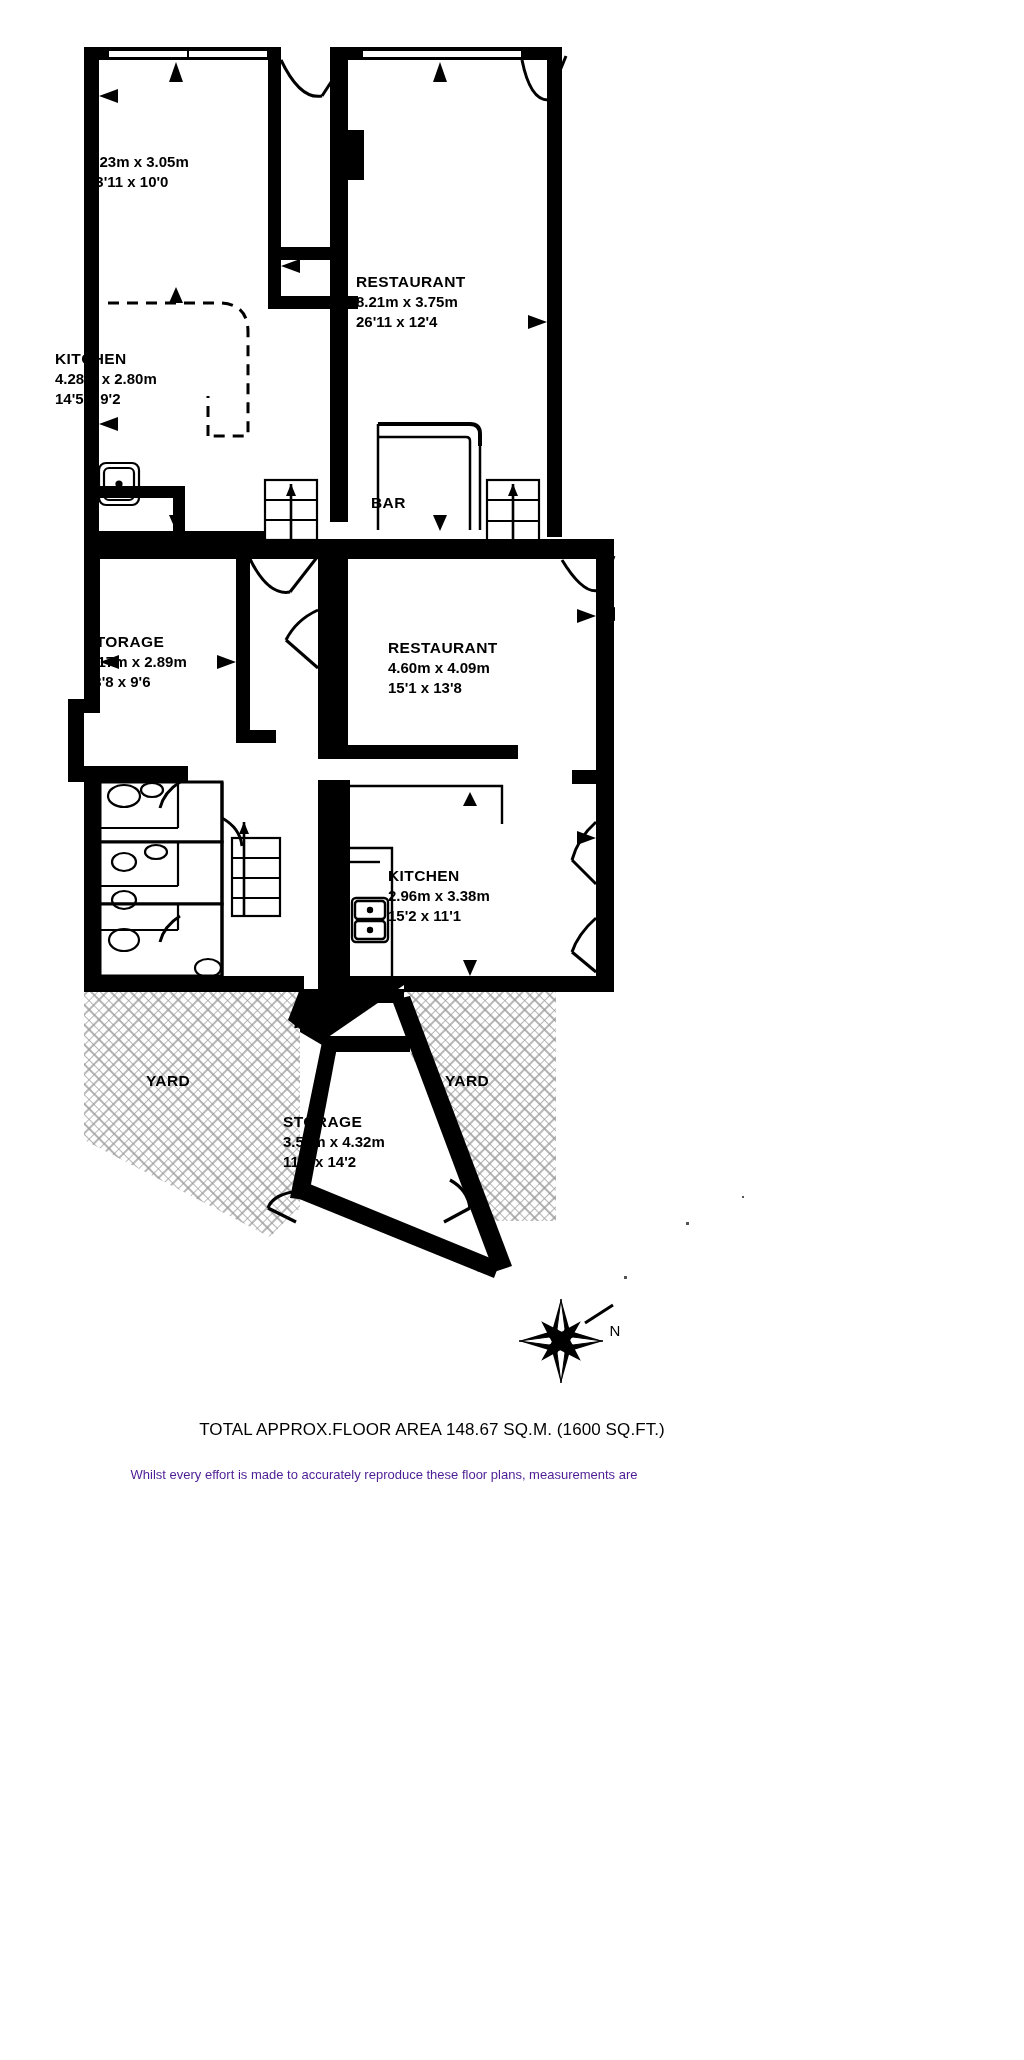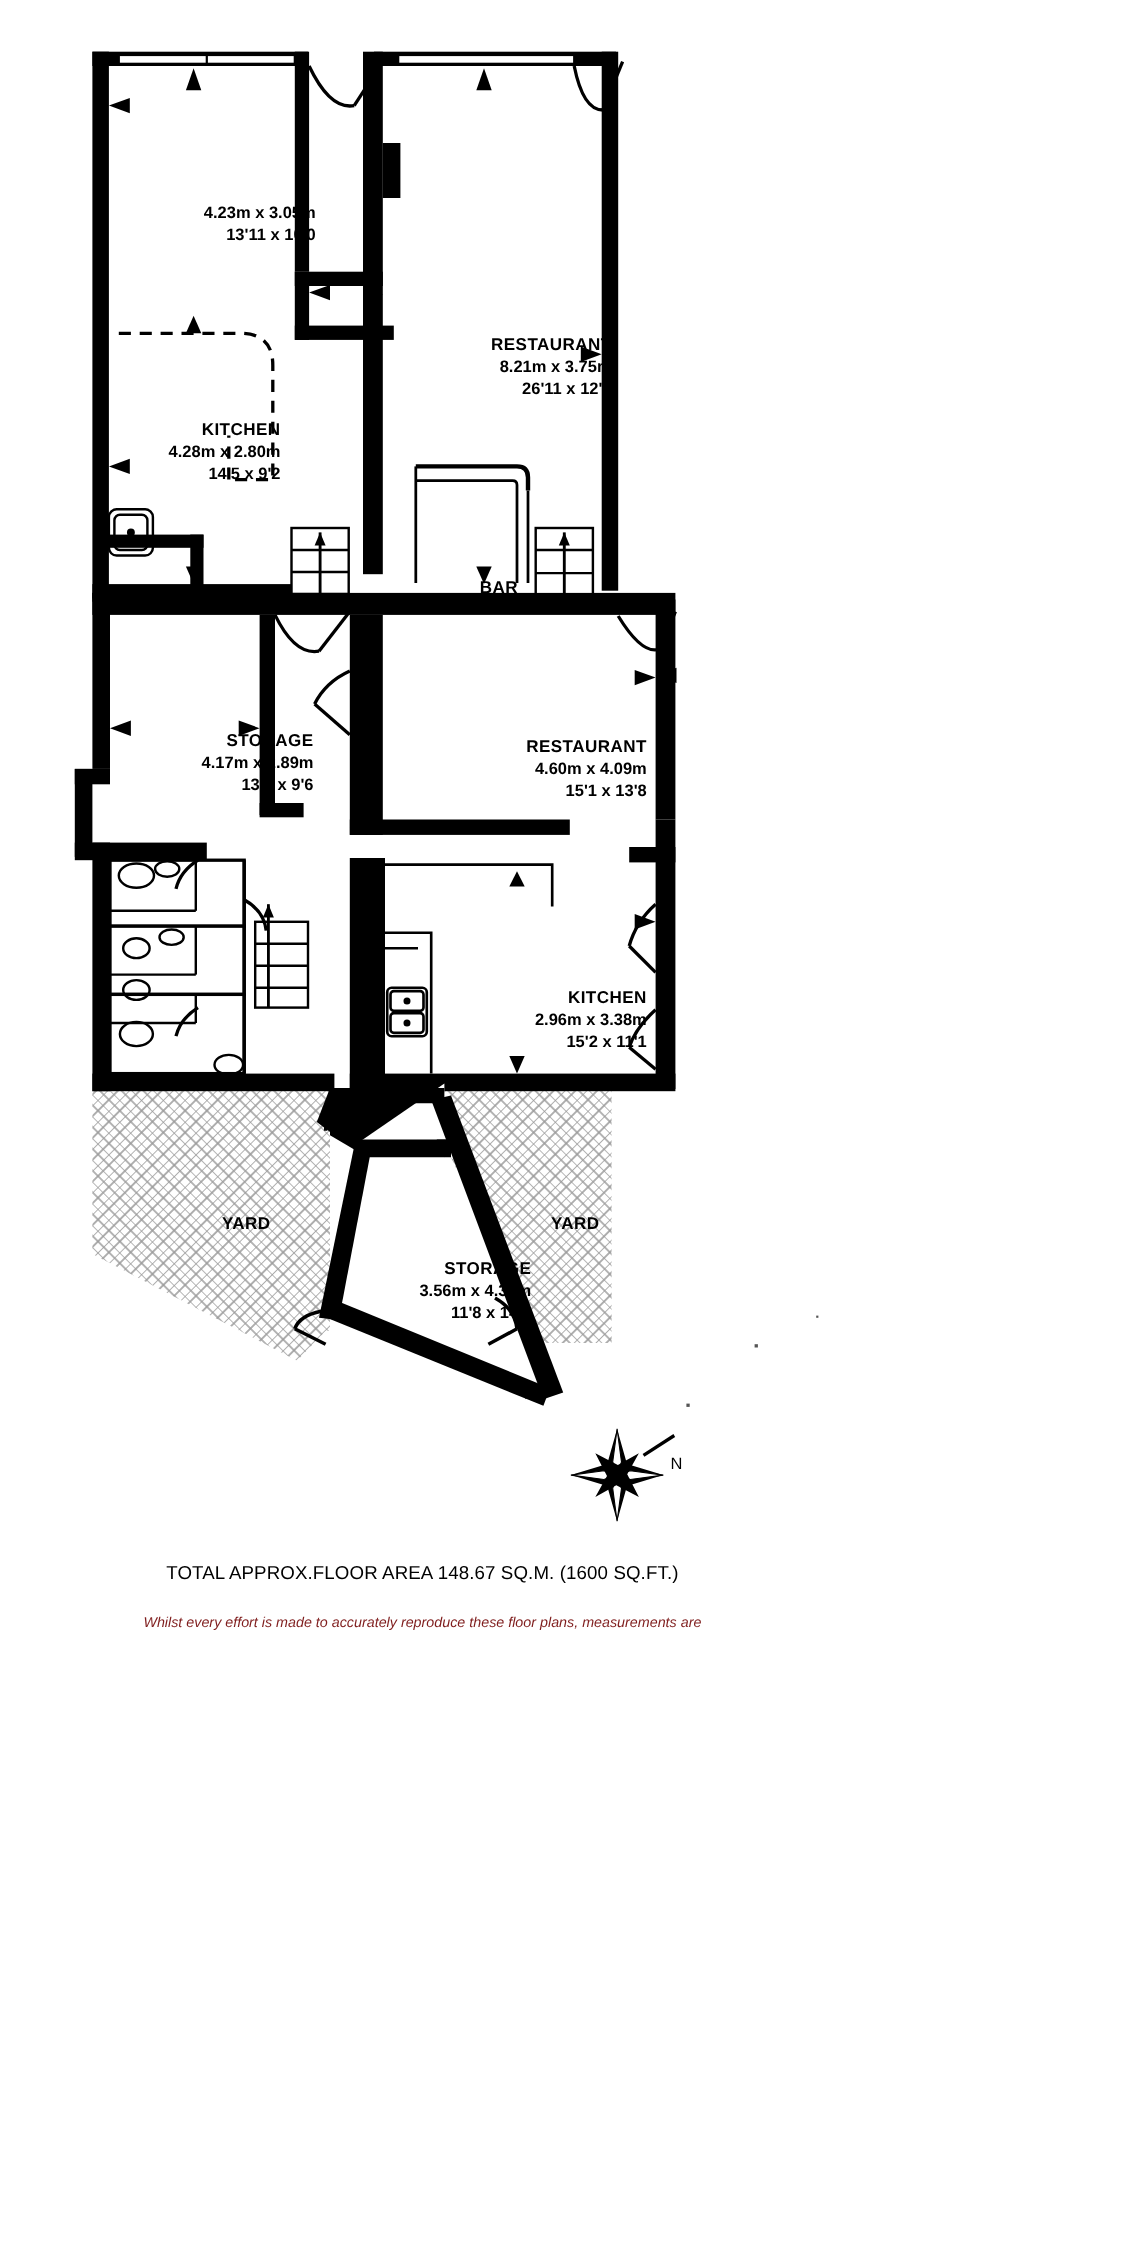--- a/index.html
+++ b/index.html
@@ -1,24 +1,24 @@
 <!DOCTYPE html>
 <html><head>
 <meta charset="utf-8">
 <style>
   html,body{margin:0;padding:0;background:#ffffff;}
   body{width:1024px;height:2060px;font-family:"Liberation Sans",sans-serif;color:#000;overflow:hidden;}
   #plan{position:relative;width:1024px;height:2060px;}
-  .lbl{position:absolute;text-align:right;font-weight:bold;color:#000;white-space:nowrap;line-height:1.30;margin-top:32px;}
+  .lbl{position:absolute;text-align:left;font-weight:bold;color:#000;white-space:nowrap;line-height:1.30;}
   .room-name{font-size:15.5px;letter-spacing:.4px;}
   .room-dim{font-size:15px;}
   .txt-center{position:absolute;text-align:center;white-space:nowrap;}
-  .footer-big{font-size:17px;color:#000;font-weight:normal;letter-spacing:.1px;}
+  .footer-big{font-size:17px;color:#000;font-weight:normal;letter-spacing:.1px;padding-left:48px;}
   .footer-area{font-size:17px;}
-  .disc{font-size:13px;line-height:1.45;color:#7f1d1d;font-style:italic;}
+  .disc{font-size:13px;line-height:1.45;color:#4c1d95;}
   svg{position:absolute;left:0;top:0;}
 </style>
 </head>
 <body>
 
 <div id="plan">
 
   <svg width="1024" height="2060" viewBox="0 0 1024 2060">
     <defs>
       <pattern id="yardhatch" width="14" height="14" patternUnits="userSpaceOnUse" patternTransform="rotate(45)">

